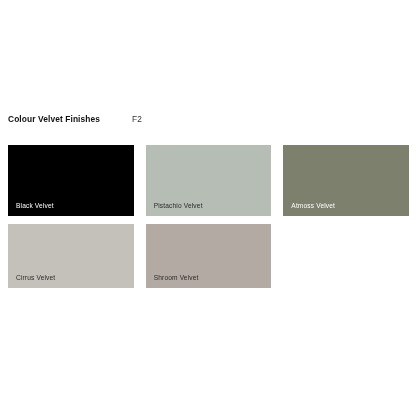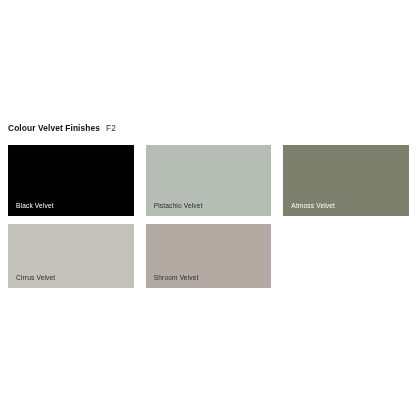--- a/index.html
+++ b/index.html
@@ -21,39 +21,39 @@
     top: 0;
     width: 416px;
     height: 416px;
     background: #ffffff;
   }
 
   
   .title-row {
     position: absolute;
     left: 8px;
-    top: 122px;
+    top: 113px;
     display: flex;
     align-items: baseline;
-    gap: 6px;
     white-space: nowrap;
   }
   .title-main {
     font-size: 8.4px;
     font-weight: bold;
     color: #111111;
     letter-spacing: 0.1px;
     line-height: 12px;
   }
   .title-code {
     font-size: 8.4px;
     font-weight: normal;
     color: #333333;
     letter-spacing: 0.1px;
     line-height: 12px;
+    padding-left: 32px;
   }
 
   
   .swatch-grid {
     position: absolute;
     left: 8px;
     top: 145px;
     width: 401px;
   }
   .swatch-row {

